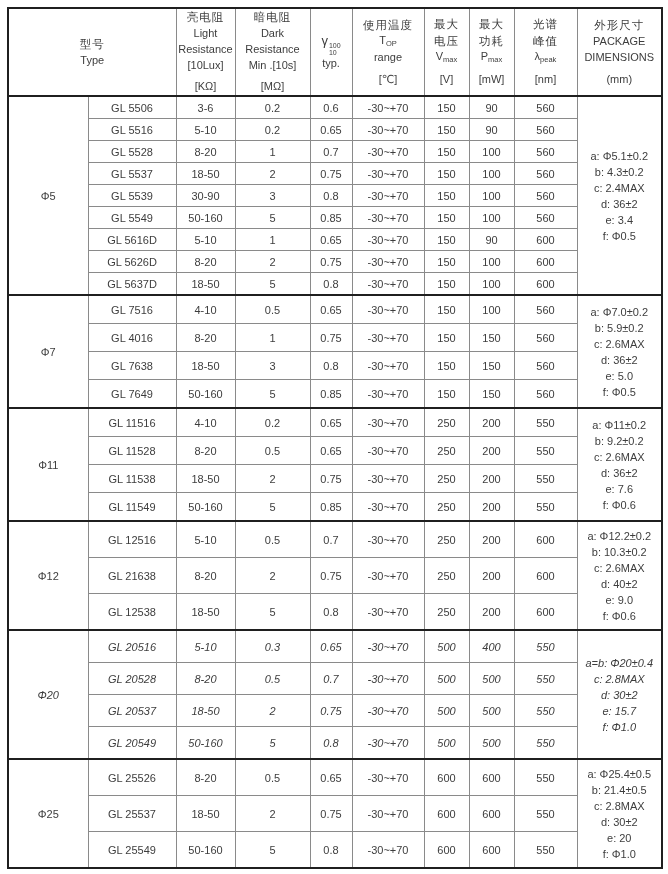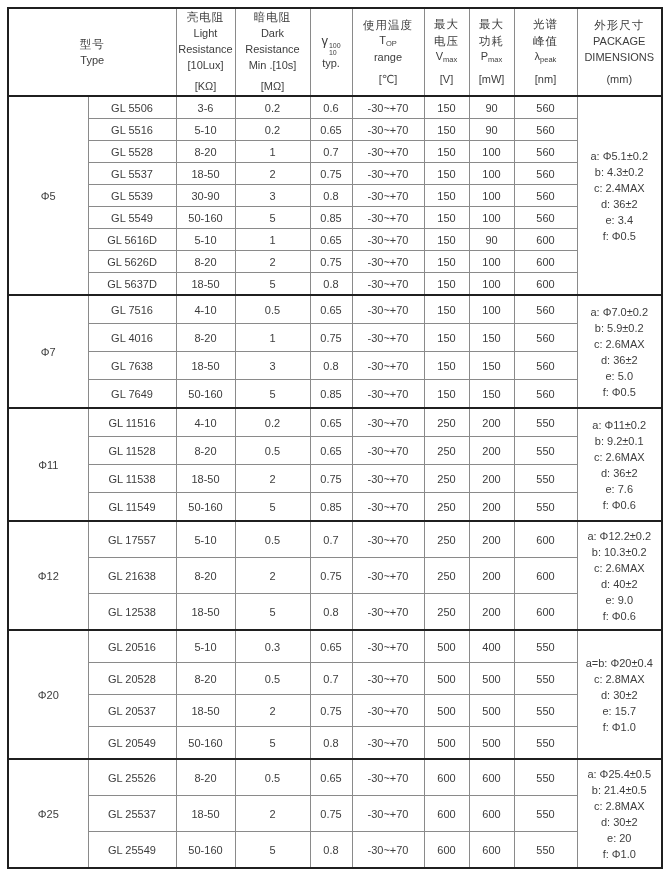--- a/index.html
+++ b/index.html
@@ -37,21 +37,21 @@
     border-bottom: 2px solid #1f1f1f;
     line-height: 1.45;
   }
   thead th .zh { font-size: 11.5px; letter-spacing: 1px; }
   thead th .unit { margin-top: 6px; }
   tbody tr.group-start td { border-top: 2px solid #1f1f1f; margin-left: 20px; }
   tbody tr.g0 td { height: 21px; }
   tbody tr.g1 td { height: 27px; }
   tbody tr.g2 td { height: 27px; }
   tbody tr.g3 td { height: 35px; }
-  tbody tr.g4 td { height: 31px; }
+  tbody tr.g4 td { height: 31px; font-style: italic; }
   tbody tr.g5 td { height: 35px; }
   td.group-cell { font-size: 11.5px; }
   td.dims-cell {
     text-align: left;
     font-size: 10.5px;
     line-height: 16px;
     padding-left: 7px;
   }
   .gstack {
     display: inline-flex;
@@ -295,21 +295,21 @@
           <td>GL 11516</td>
           <td>4-10</td>
           <td>0.2</td>
           <td>0.65</td>
           <td>-30~+70</td>
           <td>250</td>
           <td>200</td>
           <td>550</td>
           <td rowspan="4" class="dims-cell">
             <div>a: Φ11±0.2</div>
-            <div>b: 9.2±0.1</div>
+            <div>b: 9.2±0.2</div>
             <div>c: 2.6MAX</div>
             <div>d: 36±2</div>
             <div>e: 7.6</div>
             <div>f: Φ0.6</div>
           </td>
         </tr>
         <tr class="g2">
           <td>GL 11528</td>
           <td>8-20</td>
           <td>0.5</td>
@@ -334,21 +334,21 @@
           <td>50-160</td>
           <td>5</td>
           <td>0.85</td>
           <td>-30~+70</td>
           <td>250</td>
           <td>200</td>
           <td>550</td>
         </tr>
         <tr class="g3 group-start">
           <td rowspan="3" class="group-cell">Φ12</td>
-          <td>GL 17557</td>
+          <td>GL 12516</td>
           <td>5-10</td>
           <td>0.5</td>
           <td>0.7</td>
           <td>-30~+70</td>
           <td>250</td>
           <td>200</td>
           <td>600</td>
           <td rowspan="3" class="dims-cell">
             <div>a: Φ12.2±0.2</div>
             <div>b: 10.3±0.2</div>

